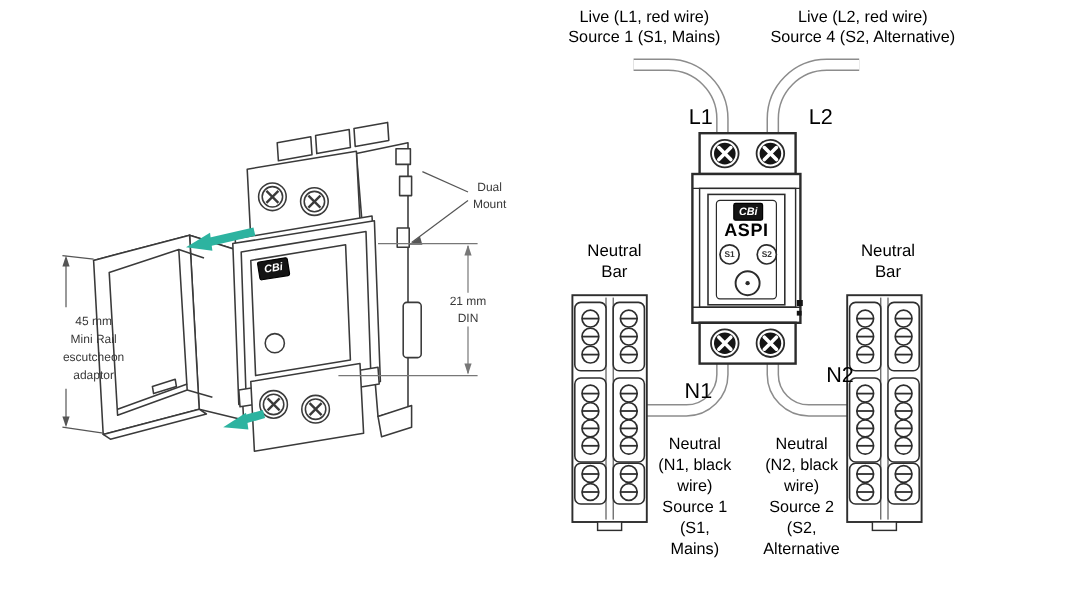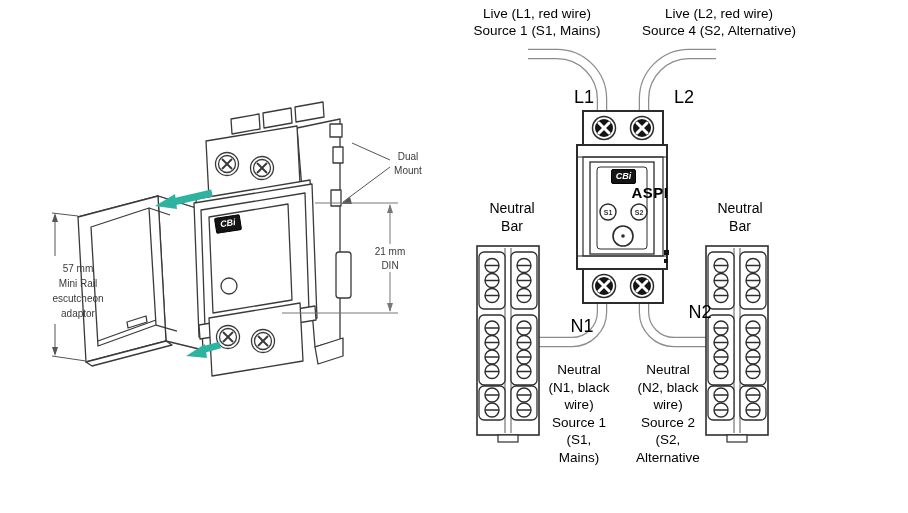--- a/index.html
+++ b/index.html
@@ -9,21 +9,21 @@
   .lbl{position:absolute;white-space:pre-line;text-align:center;color:#000000;
        font-family:"Liberation Sans",sans-serif;}
   .lbl-dark{color:#3a3a3a;}
   .small-label{font-size:10px;line-height:14px;}
   .wire-label{font-size:13.5px;line-height:16.5px;}
   .term-label{font-size:18px;line-height:20px;}
   .bar-label{font-size:14px;line-height:18px;}
   .neutral-label{font-size:13.5px;line-height:17.5px;}
   .logo-chip{position:absolute;background:#141414;color:#fff;font-weight:bold;font-style:italic;
              font-size:9px;text-align:center;border-radius:2px;border:1px solid #000;}
-  .aspi{font-size:15px;font-weight:bold;letter-spacing:0.5px;margin-left:28px;}
+  .aspi{font-size:15px;font-weight:bold;letter-spacing:0.5px;}
   .s-ind{position:absolute;font-size:7px;color:#333;text-align:center;font-weight:bold;}
 </style>
 </head>
 <body>
 
 <div class="canvas">
 
   <svg class="layer" width="908" height="513" viewBox="0 0 908 513">
 
     <g stroke="#3a3a3a" fill="#ffffff" stroke-width="1.3" stroke-linejoin="round">
@@ -221,21 +221,21 @@
       </g>
       <g>
         <circle cx="642" cy="286" r="11.5" stroke-width="1.5"></circle>
         <circle cx="642" cy="286" r="9" fill="#151515" stroke="none"></circle>
         <line x1="637" y1="281" x2="647" y2="291" stroke="#fff" stroke-width="3" stroke-linecap="round"></line>
         <line x1="637" y1="291" x2="647" y2="281" stroke="#fff" stroke-width="3" stroke-linecap="round"></line>
       </g>
     </g>
   </svg>
 
-  <div class="lbl lbl-dark small-label" style="left:34px;top:261px;width:88px;line-height:15px;">57 mm
+  <div class="lbl lbl-dark small-label" style="left:34px;top:261px;width:88px;line-height:15px;">45 mm
 Mini Rail
 escutcheon
 adaptor</div>
   <div class="lbl lbl-dark small-label" style="left:384px;top:150px;width:48px;">Dual
 Mount</div>
   <div class="lbl lbl-dark small-label" style="left:366px;top:245px;width:48px;">21 mm
 DIN</div>
   <div class="logo-chip" style="left:215px;top:216px;width:24px;height:14px;line-height:13px;transform:rotate(-9deg);">CBi</div>
 
   <div class="lbl wire-label" style="left:448px;top:6px;width:178px;">Live (L1, red wire)

